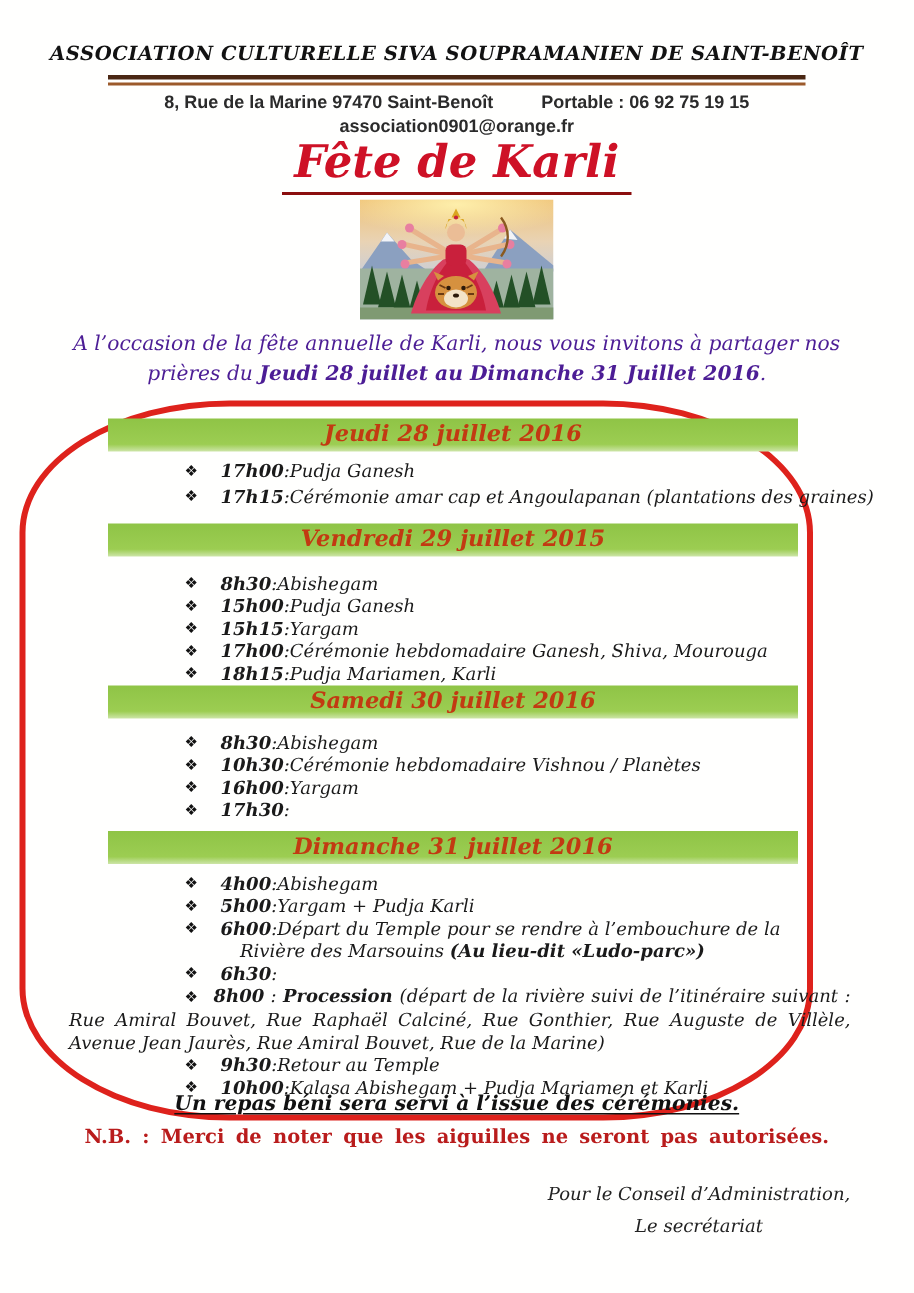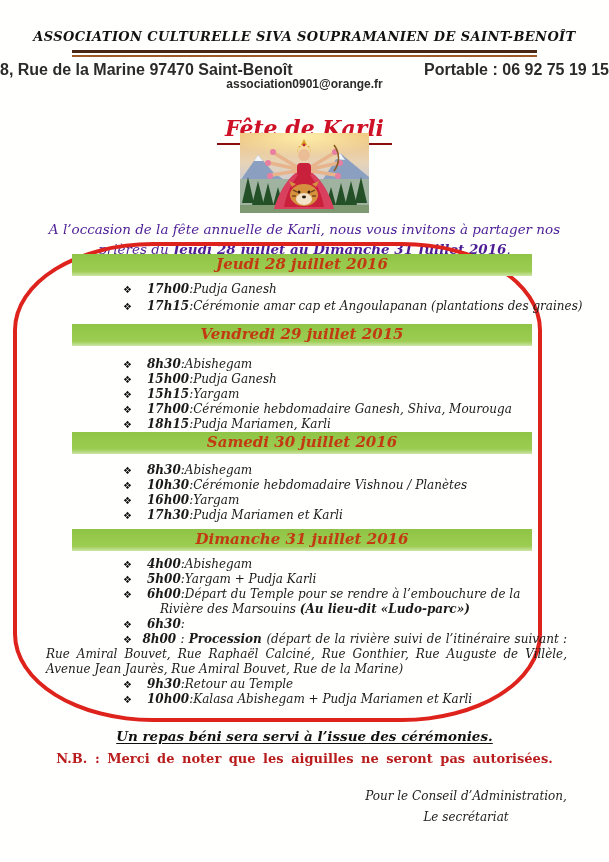--- a/index.html
+++ b/index.html
@@ -4,40 +4,40 @@
 <style>
   html,body{margin:0;padding:0;background:#ffffff;}
   .page{position:relative;width:609px;height:862px;background:#fffffe;overflow:hidden;
         font-family:"DejaVu Serif", serif;color:#1a1a1a;}
 
   
   .assoc{position:absolute;top:29px;left:0;width:100%;text-align:center;
          font-weight:bold;font-style:italic;font-size:13px;letter-spacing:.4px;color:#121212;}
   .dline{position:absolute;top:50px;left:72px;width:465px;height:2px;
          border-top:3px solid #4a2713;border-bottom:2px solid #9c5a2b;}
-  .addr-row{position:absolute;top:61px;left:0;width:100%;display:flex;justify-content:space-between;gap:32px;
-            font-family:"Liberation Sans",sans-serif;font-weight:bold;font-size:16px;color:#2b2b2b;}
+  .addr-row{position:absolute;top:61px;left:0;width:100%;display:flex;justify-content:center;gap:32px;
+            font-family:"Liberation Sans",sans-serif;font-weight:bold;font-size:12px;color:#2b2b2b;}
   .email{position:absolute;top:77px;left:0;width:100%;text-align:center;
          font-family:"Liberation Sans",sans-serif;font-weight:bold;font-size:12px;color:#2b2b2b;}
 
   
   .title-wrap{position:absolute;top:91px;left:0;width:100%;text-align:center;}
-  .title{display:inline-block;font-weight:bold;font-style:italic;font-size:22px;color:#ce1126;
-         border-bottom:2px solid #8b0e0e;padding:0 8px 2px;margin-top:24px;}
+  .title{display:inline-block;font-weight:bold;font-style:italic;font-size:30px;color:#ce1126;
+         border-bottom:2px solid #8b0e0e;padding:0 8px 2px;}
 
   
   .hero{position:absolute;top:133px;left:240px;width:129px;height:80px;}
 
   
   .intro{position:absolute;top:219px;left:0;width:100%;text-align:center;
          font-style:italic;font-size:13.5px;line-height:20px;color:#4c1d95;}
   .b{font-weight:bold;}
 
   
-  .schedule{position:absolute;top:240px;left:0;width:555px;height:488px;}
+  .schedule{position:absolute;top:265px;left:0;width:555px;height:488px;}
   .oval{position:absolute;top:2px;left:13px;right:13px;bottom:6px;
         border:4px solid #de221c;border-radius:140px / 88px;}
   .banner{position:absolute;left:72px;width:460px;height:22px;text-align:center;
           background:linear-gradient(180deg,#8fc446 0%,#9ccd52 78%,#cde5a8 100%);
           font-weight:bold;font-style:italic;font-size:15px;line-height:21px;color:#c23a12;}
   #b1{top:14px}#b2{top:84px}#b3{top:192px}#b4{top:289px}
   .items{position:absolute;left:0;width:609px;}
   #g1{top:41px}#g2{top:117px}#g3{top:223px}#g4{top:317px}
   .item{display:flex;padding-left:123px;padding-right:16px;
         font-style:italic;font-size:12px;color:#1a1a1a;}
@@ -230,21 +230,20 @@
       <div class="item">
           <span class="bu">❖</span>
           <span class="tm">16h00</span>
           <span> : </span>
           <span>Yargam</span>
         </div>
       <div class="item">
           <span class="bu">❖</span>
           <span class="tm">17h30</span>
           <span> : </span>
-          <span>Pudja Mariamen et Karli</span>
         </div>
     </div>
 
     <div class="banner" id="b4">Dimanche 31 juillet 2016</div>
     <div class="items" id="g4">
       <div class="item">
           <span class="bu">❖</span>
           <span class="tm">4h00</span>
           <span> : </span>
           <span>Abishegam</span>

